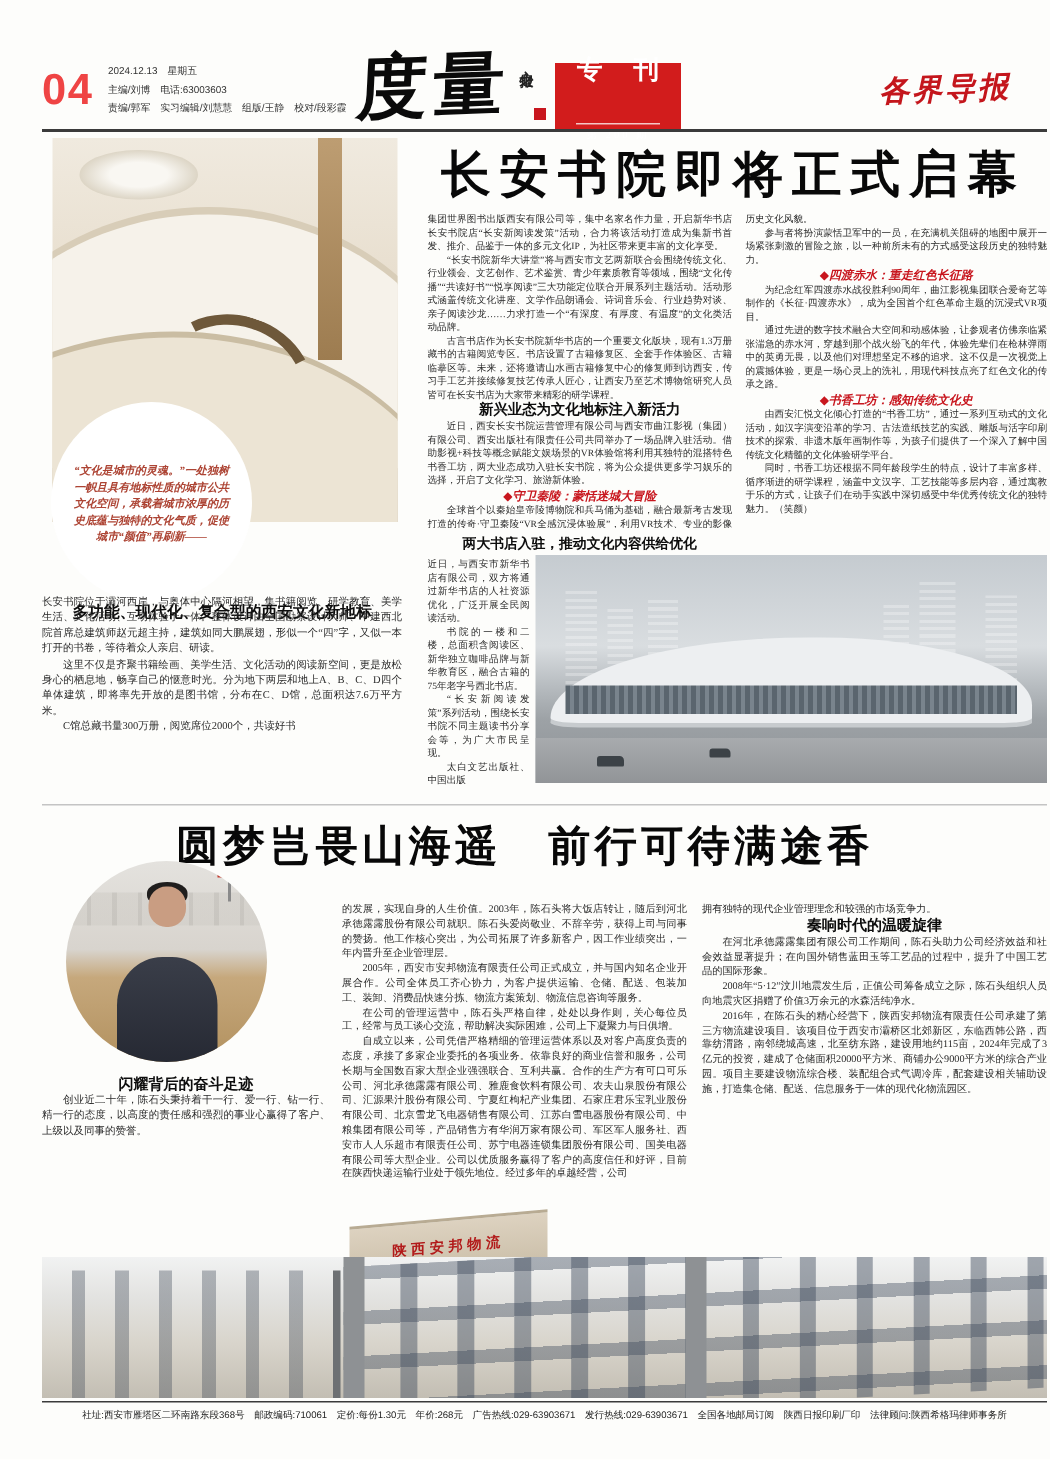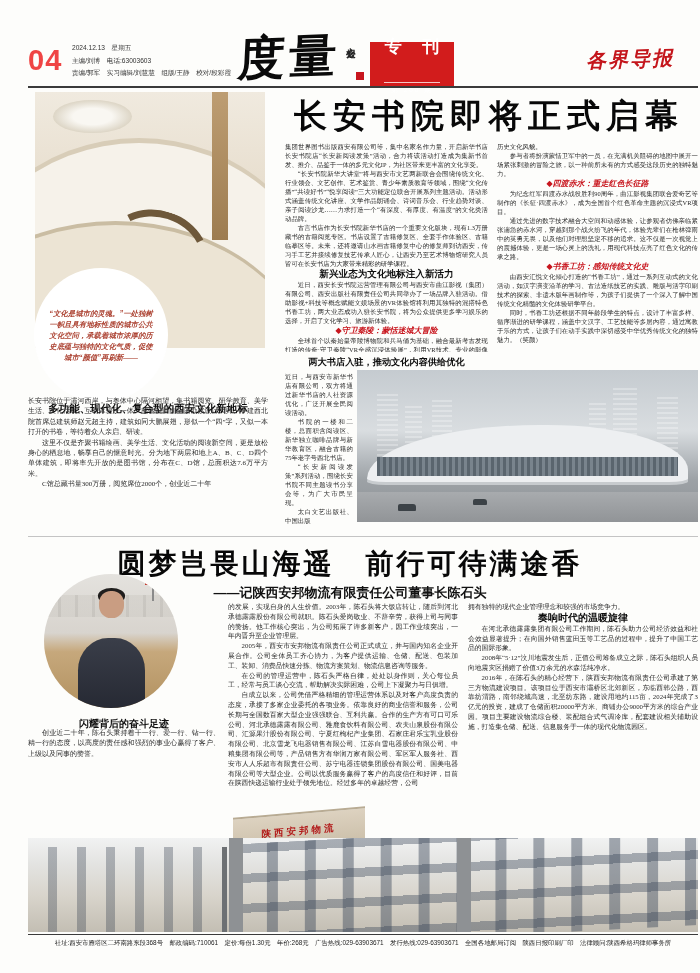--- a/index.html
+++ b/index.html
@@ -140,21 +140,21 @@
   </div>
 
   <div class="abs quote">
     <p>“文化是城市的灵魂。”一处独树一帜且具有地标性质的城市公共文化空间，承载着城市浓厚的历史底蕴与独特的文化气质，促使城市“颜值”再刷新——</p>
   </div>
 
   <div class="abs a1-left-head subhead" style="font-size:10.5px">多功能、现代化、复合型的西安文化新地标</div>
   <div class="abs a1-left-body body">
     <p class="noind">长安书院位于灞河西岸，与奥体中心隔河相望，集书籍阅览、研学教育、美学生活、文化活动、互动体验于一体。整体设计由全国勘察设计大师、中建西北院首席总建筑师赵元超主持，建筑如同大鹏展翅，形似一个“四”字，又似一本打开的书卷，等待着众人亲启、研读。</p>
     <p>这里不仅是齐聚书籍绘画、美学生活、文化活动的阅读新空间，更是放松身心的栖息地，畅享自己的惬意时光。分为地下两层和地上A、B、C、D四个单体建筑，即将率先开放的是图书馆，分布在C、D馆，总面积达7.6万平方米。</p>
-    <p>C馆总藏书量300万册，阅览席位2000个，创业近二十年</p>
+    <p>C馆总藏书量300万册，阅览席位2000个，共读好书</p>
   </div>
 
   <div class="abs a1-colA body small">
     <p class="noind">集团世界图书出版西安有限公司等，集中名家名作力量，开启新华书店长安书院店“长安新阅读发策”活动，合力将该活动打造成为集新书首发、推介、品鉴于一体的多元文化IP，为社区带来更丰富的文化享受。</p>
     <p>“长安书院新华大讲堂”将与西安市文艺两新联合会围绕传统文化、行业领会、文艺创作、艺术鉴赏、青少年素质教育等领域，围绕“文化传播”“共读好书”“悦享阅读”三大功能定位联合开展系列主题活动。活动形式涵盖传统文化讲座、文学作品朗诵会、诗词音乐会、行业趋势对谈、亲子阅读沙龙……力求打造一个“有深度、有厚度、有温度”的文化类活动品牌。</p>
     <p>古言书店作为长安书院新华书店的一个重要文化版块，现有1.3万册藏书的古籍阅览专区。书店设置了古籍修复区、全套手作体验区、古籍临摹区等。未来，还将邀请山水画古籍修复中心的修复师到访西安，传习手工艺并接续修复技艺传承人匠心，让西安乃至艺术博物馆研究人员皆可在长安书店为大家带来精彩的研学课程。</p>
     <p class="subhead">新兴业态为文化地标注入新活力</p>
     <p>近日，西安长安书院运营管理有限公司与西安市曲江影视（集团）有限公司、西安出版社有限责任公司共同举办了一场品牌入驻活动。借助影视+科技等概念赋能文娱场景的VR体验馆将利用其独特的混搭特色书香工坊，两大业态成功入驻长安书院，将为公众提供更多学习娱乐的选择，开启了文化学习、旅游新体验。</p>
     <p class="redhead">◆守卫秦陵：蒙恬迷城大冒险</p>
     <p>全球首个以秦始皇帝陵博物院和兵马俑为基础，融合最新考古发现打造的传奇·守卫秦陵“VR全感沉浸体验展”，利用VR技术、专业的影像画面，还原了秦始皇陵的</p>
@@ -190,21 +190,20 @@
     <p>为纪念红军四渡赤水战役胜利90周年，曲江影视集团联合爱奇艺等制作的《长征·四渡赤水》，成为全国首个红色革命主题的沉浸式VR项目。</p>
     <p>通过先进的数字技术融合大空间和动感体验，让参观者仿佛亲临紧张湍急的赤水河，穿越到那个战火纷飞的年代，体验先辈们在枪林弹雨中的英勇无畏，以及他们对理想坚定不移的追求。这不仅是一次视觉上的震撼体验，更是一场心灵上的洗礼，用现代科技点亮了红色文化的传承之路。</p>
     <p class="redhead">◆书香工坊：感知传统文化史</p>
     <p>由西安汇悦文化倾心打造的“书香工坊”，通过一系列互动式的文化活动，如汉字演变沿革的学习、古法造纸技艺的实践、雕版与活字印刷技术的探索、非遗木版年画制作等，为孩子们提供了一个深入了解中国传统文化精髓的文化体验研学平台。</p>
     <p>同时，书香工坊还根据不同年龄段学生的特点，设计了丰富多样、循序渐进的研学课程，涵盖中文汉字、工艺技能等多层内容，通过寓教于乐的方式，让孩子们在动手实践中深切感受中华优秀传统文化的独特魅力。（笑颜）</p>
   </div>
 
   <div class="abs thinsep" style="top:536px"></div>
 
   <div class="abs a2-headline">圆梦岂畏山海遥　前行可待满途香</div>
-  <div class="abs a2-subtitle">——记陕西安邦物流有限责任公司董事长陈石头</div>
 
   <div class="abs portrait">
     <div class="pt-bld"></div>
     <div class="pt-pole"></div>
     <div class="pt-flag"></div>
     <div class="pt-torso"></div>
     <div class="pt-hair"></div>
     <div class="pt-head"></div>
   </div>
 

